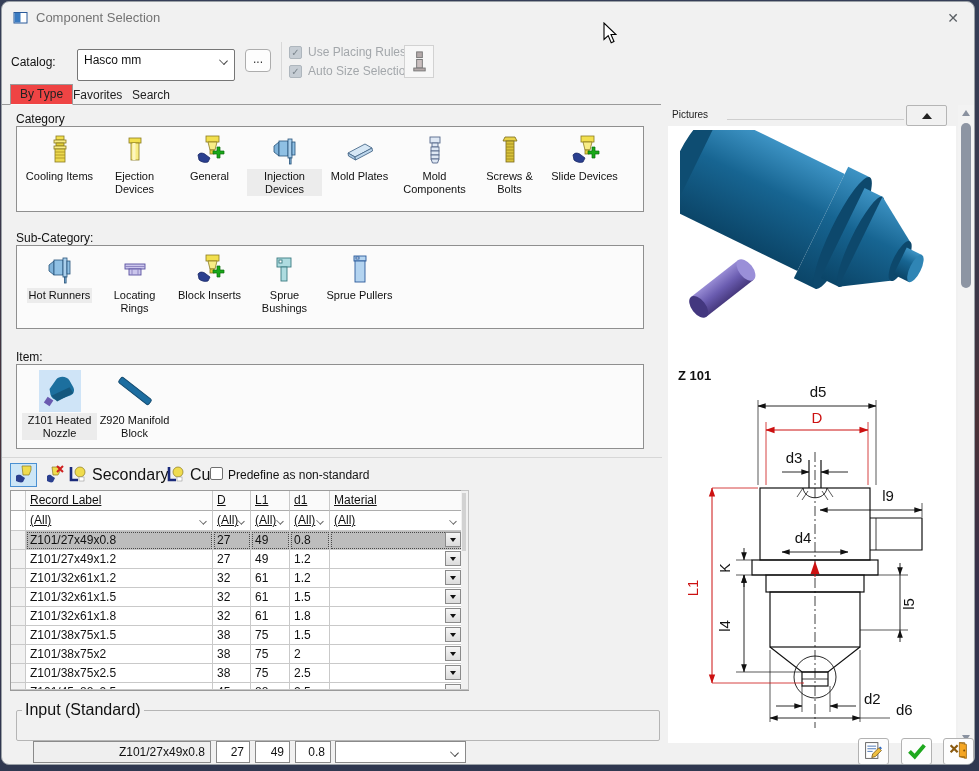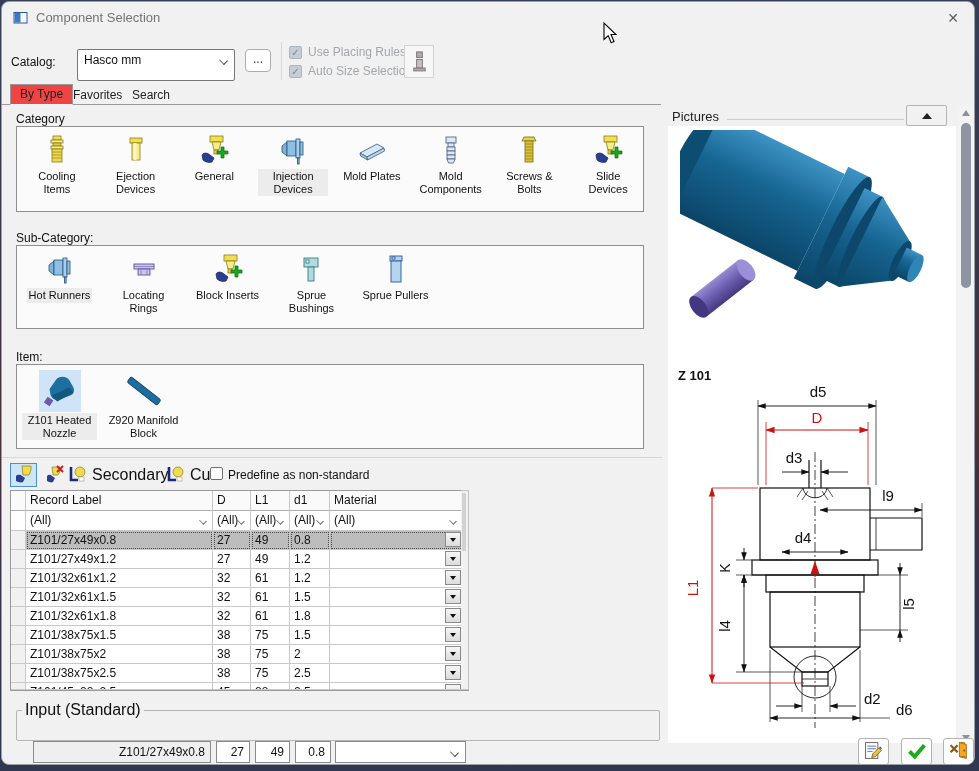--- a/index.html
+++ b/index.html
@@ -37,42 +37,42 @@
   .cb-empty { background:#fff; border:1px solid #707070; }
   .info-btn { position:absolute; left:402px; top:43px; width:30px; height:33px;
     border:1px solid #d2d2d2; background:#f7f7f7; }
   .info-btn span { position:absolute; left:5px; top:4px; width:19px; height:24px; display:block; }
   
   .tabstrip { position:absolute; left:0; top:82px; width:659px; height:21px; border-bottom:1px solid #9a9a9a; }
   .tab { position:absolute; top:2px; height:19px; padding:0 9px; line-height:18px; color:#222; }
   .tab.active { top:0; height:21px; background:#ef4444; border:1px solid #9a9a9a; border-bottom:1px solid #f7f7f7; line-height:19px; }
   
   .sec-label { position:absolute; left:14px; color:#111; }
-  .groupbox { position:absolute; left:14px; width:628px; background:#fbfbfb; border:1px solid #8f8f8f; display:flex; align-items:flex-start; padding:5px 0 0 5px;gap:9px; }
+  .groupbox { position:absolute; left:14px; width:628px; background:#fbfbfb; border:1px solid #8f8f8f; display:flex; align-items:flex-start; padding:5px 0 0 5px; }
   .pick { width:75px; display:flex; flex-direction:column; align-items:center; text-align:center; }
   .pick .ico { width:36px; height:36px; display:flex; align-items:center; justify-content:center; }
   .pick .ico svg { width:32px; height:32px; }
   .pick .lbl { font-size:11px; line-height:1.15; padding:1px 2px; margin-top:1px; }
   .pick .lbl.on { background:#ececec; }
   .itm .ico { width:42px; height:42px; }
   .itm .ico svg { width:38px; height:38px; }
   .itm .ico.on { background:#cfe4f7; }
   .hline { position:absolute; left:0; top:455px; width:660px; height:1px; background:#d7d7d7; }
   
   .tbtn { position:absolute; top:461px; height:24px; display:flex; align-items:center; }
   .tbtn svg { width:20px; height:20px; }
   .sq { width:27px; justify-content:center; border:1px solid transparent; }
   .sq.pressed { background:#cde6f7; border:1px solid #4a90d2; }
   .tbtn .t { margin-left:4px; font-size:16px; }
   .pre-cb { position:absolute; left:208px; top:465px; }
   .pre-lbl { position:absolute; left:226px; top:466px; }
   
   .tbl { position:absolute; left:8px; top:488px; width:459px; border:1px solid #9a9a9a; background:#fff; }
   .trow { display:flex; height:19px; }
-  .thead .trow, .tfilter .trow { height:20px; }
+  .thead .trow, .tfilter .trow { height:20px;text-decoration:underline; }
   .tc { border-right:1px solid #c9c9c9; border-bottom:1px solid #c9c9c9; padding:2px 0 0 4px;
     white-space:nowrap; overflow:hidden; position:relative; }
   .c0{width:15px; background:#f1f1f1; padding:0;}
   .c1{width:187px;} .c2{width:38px;} .c3{width:39px;} .c4{width:40px;} .c5{width:132px; border-right:none;}
   .thead .tc { background:#fafafa; border-bottom:1px solid #adadad; }
   .tfilter .tc { background:#fff; }
   .fch { position:absolute; right:6px; top:7px; width:6px; height:6px;
     border-right:1.2px solid #666; border-bottom:1.2px solid #666; transform:rotate(45deg) scale(1,.8); }
   .tbody .trow.sel .tc:not(.c0) { background:#bdbdbd; outline:1px dotted #4a4a4a; outline-offset:-2px; }
   .trow.partial { height:7px; overflow:hidden; }
@@ -84,21 +84,21 @@
   
   fieldset.inputstd { position:absolute; left:14px; top:687px; width:644px; height:52px;
     border:1px solid #b5b5b5; border-radius:2px; background:transparent; }
   fieldset.inputstd legend { margin-left:5px; padding:12px 3px; font-size:16px; color:#111; }
   .fld { position:absolute; top:10px; height:22px; border:1px solid #8a8a8a; background:#fff;
     text-align:right; padding:3px 5px 0 0; }
   .fld.ro { background:#efefef; }
   .f-rec{left:16px;width:178px;} .f-d{left:199px;width:34px;} .f-l1{left:238px;width:35px;} .f-d1{left:278px;width:36px;}
   .f-mat{left:318px;width:131px; text-align:left;}
   
-  .pic-label { position:absolute; left:670px; top:107px; font-size:13px; color:#222; }
+  .pic-label { position:absolute; left:670px; top:107px; font-size:10px; color:#222; }
   .pic-line { position:absolute; left:725px; top:117px; width:177px; height:1px; background:#cfcfcf; }
   .collapse-btn { position:absolute; left:904px; top:103px; width:41px; height:21px;
     background:#f1f1f1; border:1px solid #b5b5b5; border-radius:2px; }
   .collapse-btn::after { content:""; position:absolute; left:15px; top:7px; border:5px solid transparent; border-bottom:6px solid #222; border-top:none; }
   .pic-area { position:absolute; left:666px; top:124px; width:288px; height:617px; background:#fff; }
   .scrollbar { position:absolute; left:956px; top:103px; width:16px; height:641px; background:#f3f3f3; }
   .sb-up, .sb-dn { position:absolute; left:4px; width:0; height:0; border:4.5px solid transparent; }
   .sb-up { top:5px; border-bottom:6px solid #8a92a0; border-top:none; }
   .sb-dn { bottom:5px; border-top:6px solid #8a92a0; border-bottom:none; }
   .sb-thumb { position:absolute; left:3px; top:18px; width:10px; height:165px; background:#8d95a3; border-radius:5px; }

